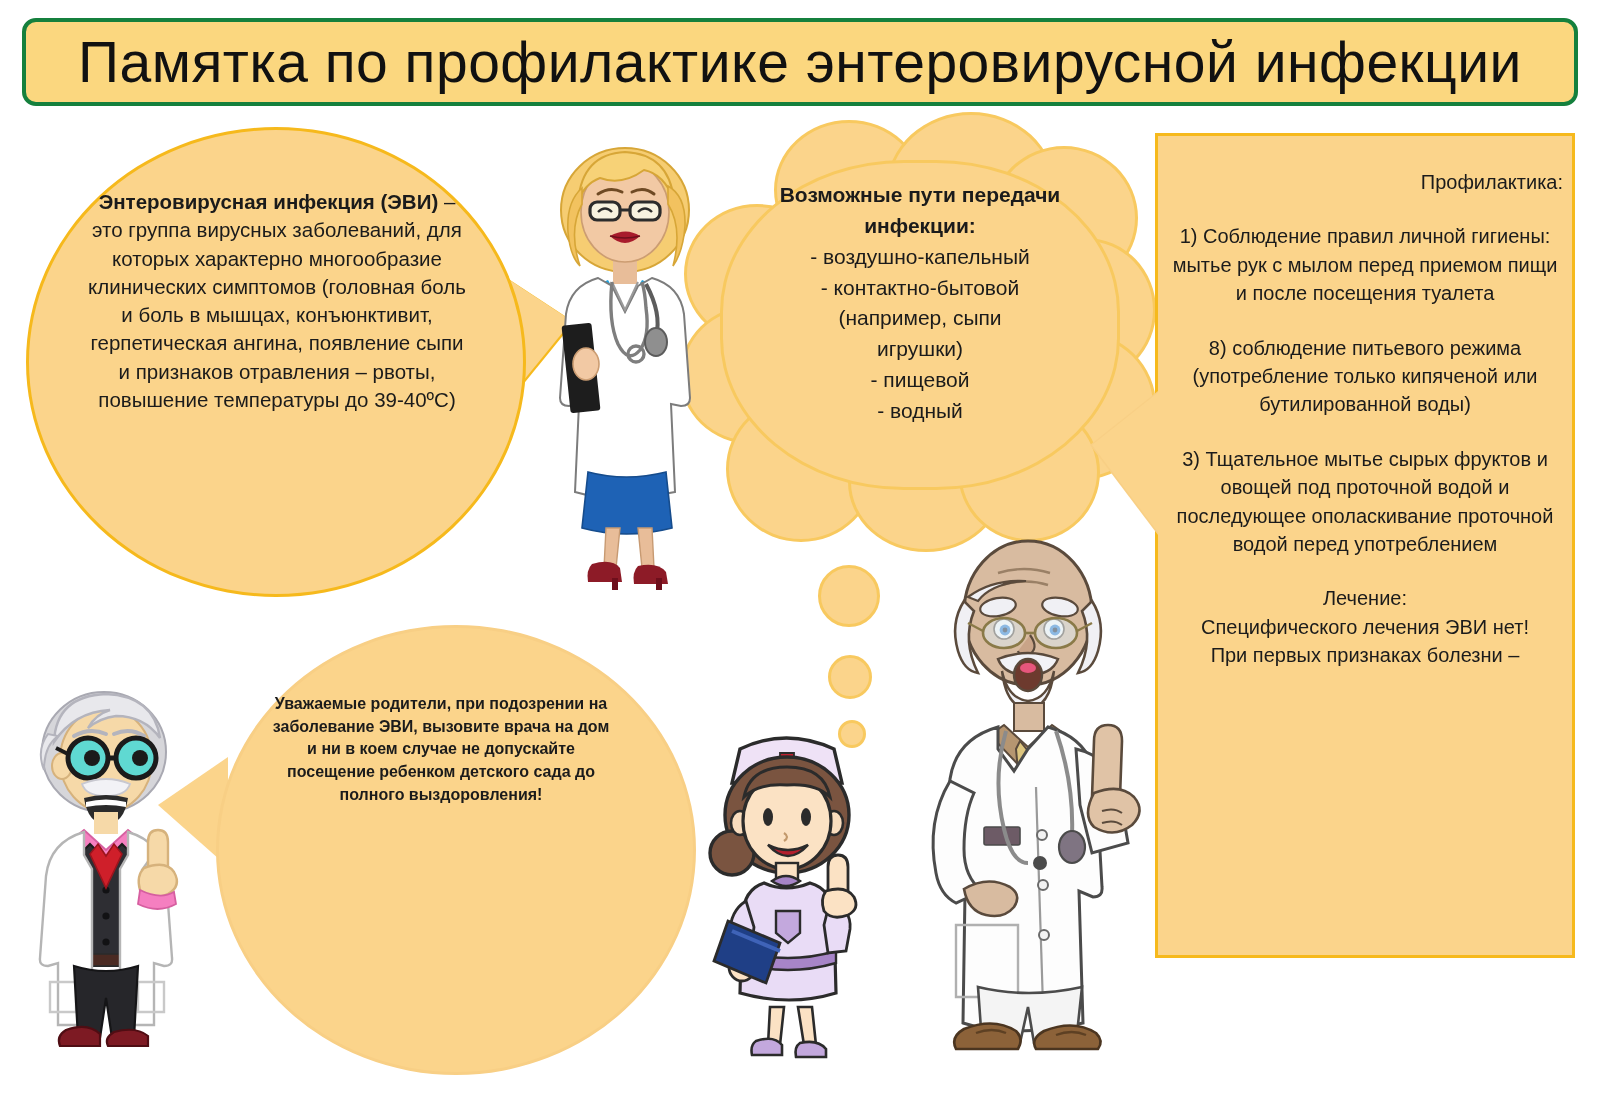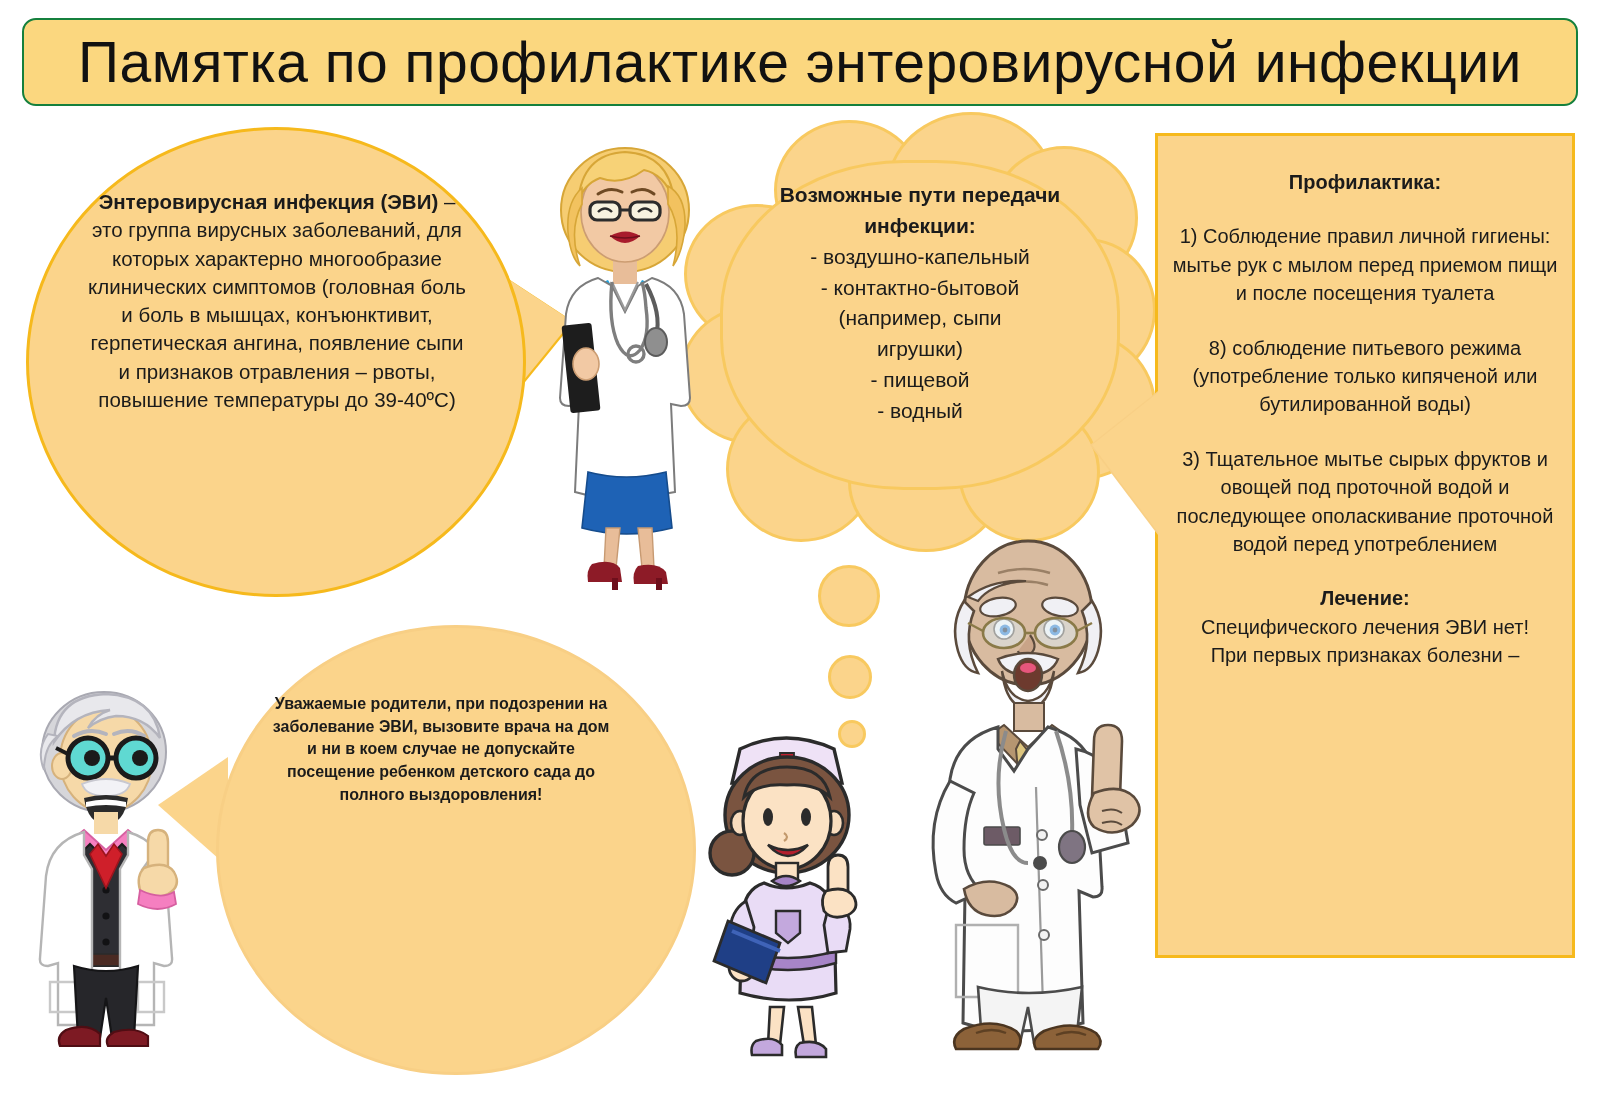--- a/index.html
+++ b/index.html
@@ -15,21 +15,21 @@
     background:#ffffff;
     overflow:hidden;
   }
 
   
   #title-bar{
     position:absolute;
     left:22px; top:18px;
     width:1556px; height:88px;
     background:#fbd77f;
-    border:2px solid #15803d;
+    border:4px solid #15803d;
     border-radius:14px;
     display:flex;
     align-items:center;
     justify-content:center;
     box-sizing:border-box;
   }
   #title-text{
     font-size:57px;
     font-weight:400;
     letter-spacing:0.5px;
@@ -161,23 +161,23 @@
   #panel-text{
     position:absolute;
     left:1167px; top:168px;
     width:396px;
     text-align:center;
     font-size:20px;
     line-height:1.42;
     color:#1b1b1b;
     z-index:7;
   }
-  #panel-text .hd{font-weight:bold;display:block;margin-bottom:26px;}
+  #panel-text .hd{font-weight:normal;display:block;margin-bottom:26px;text-align:right;}
   #panel-text .item{display:block;margin-bottom:26px;}
-  #panel-text .hd2{font-weight:bold;display:block;margin-top:10px;}
+  #panel-text .hd2{font-weight:normal;display:block;margin-top:10px;}
   #panel-text .treat{display:block;}
 
   
   .figure{position:absolute;z-index:6;}
   #fig-female-doctor{left:520px; top:132px; width:210px; height:460px;}
   #fig-elder-doctor{left:880px; top:535px; width:290px; height:530px;}
   #fig-nurse-girl{left:692px; top:705px; width:190px; height:355px;}
   #fig-small-doctor{left:12px; top:662px; width:190px; height:420px;}
 </style>
 </head>

